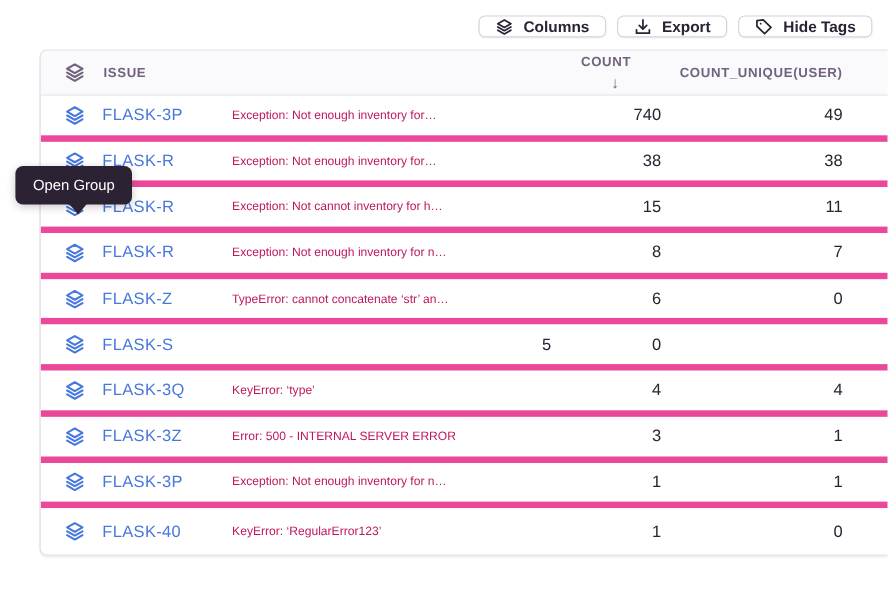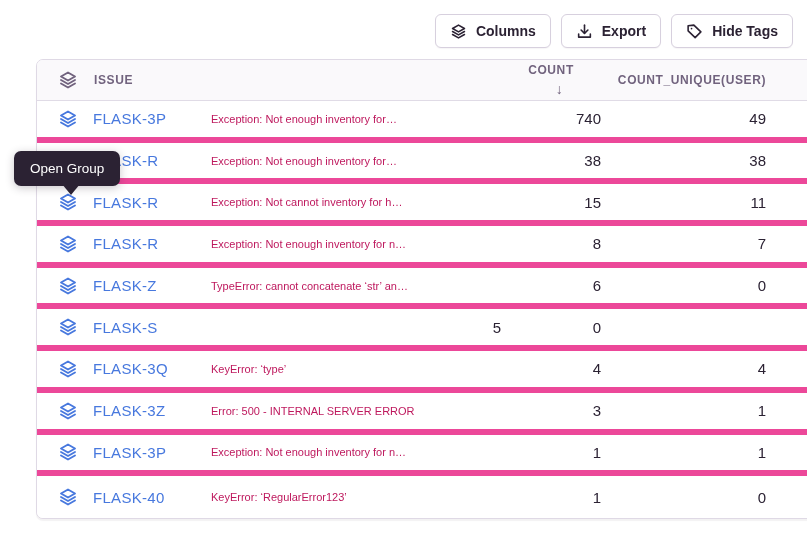--- a/index.html
+++ b/index.html
@@ -5,21 +5,21 @@
   * { margin:0; padding:0; box-sizing:border-box; }
   html,body { background:#ffffff; }
   body { font-family:"Liberation Sans","DejaVu Sans",sans-serif; color:#2B2233; }
 
   .page { position:relative; width:807px; height:538px; background:#ffffff; overflow:hidden; }
 
   
   .toolbar { display:flex; justify-content:flex-end; gap:10px; padding:14px 14px 0 0; }
   .btn {
     display:flex; align-items:center; gap:9px;
-    height:34px; padding:0 14px;
+    height:20px; padding:0 14px;
     background:#ffffff; border:1px solid #D7D0DE; border-radius:6px;
     font-family:inherit; font-size:14px; font-weight:700; color:#2B2233;
     cursor:pointer; box-shadow:0 1px 1px rgba(43,34,51,0.04);
   }
   .btn svg { display:block; }
 
   
   .table {
     margin:11px 4px 0 36px; width:782px;
     border:1px solid #DFD9E5; border-radius:7px;

